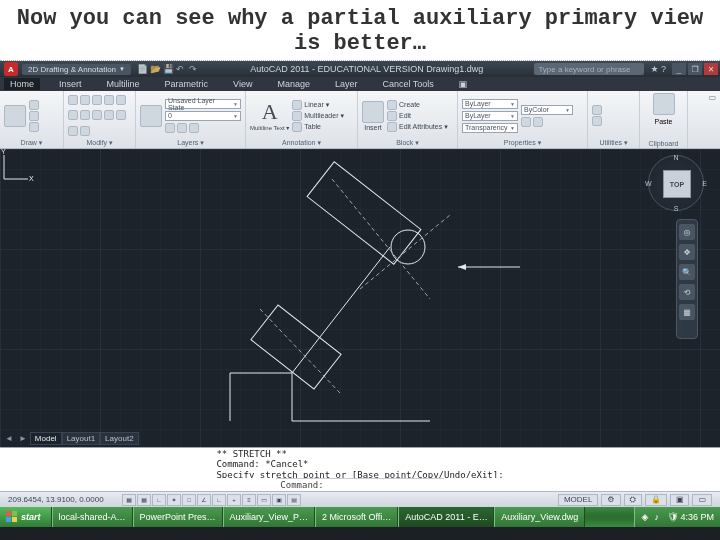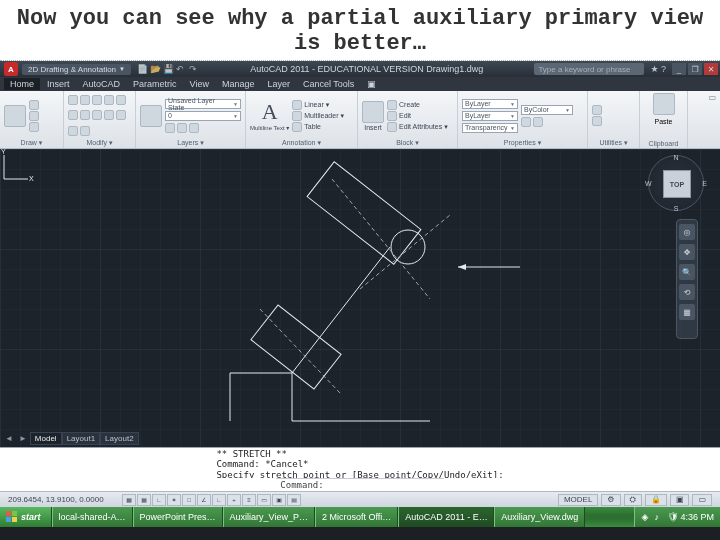--- a/index.html
+++ b/index.html
@@ -17,21 +17,21 @@
   .titlebar .qat { display: flex; gap: 3px; margin-left: 6px; }
   .titlebar .qat-icon { width: 10px; height: 10px; opacity: .7; }
   .titlebar .title-text { flex: 1; text-align: center; font-size: 9px; color: #cfd5da; }
   .titlebar .searchbox { width: 110px; height: 12px; background: #5b6774; border-radius: 2px; font-size: 8px; color: #a7b0ba; padding: 0 4px; display: flex; align-items: center; }
   .titlebar .help { margin: 0 6px; color: #b8c2ce; font-size: 9px; }
   .titlebar .wincontrols { display: flex; gap: 2px; margin-right: 2px; }
   .titlebar .wincontrols span { width: 14px; height: 12px; background: #4a5563; display: flex; align-items: center; justify-content: center; font-size: 8px; color: #cdd3d9; }
   .titlebar .wincontrols .close { background: #b33a3a; }
   
   
-  .menubar { height: 14px; background: #2f3640; display: flex; align-items: center; padding: 0 4px; gap: 1px; }
+  .menubar { height: 14px; background: #2f3640; display: flex; align-items: center; padding: 0 4px; gap: 13px; }
   .menubar .menu-item { color: #cdd3d9; font-size: 9px; padding: 1px 6px; cursor: pointer; }
   .menubar .menu-item.active { background: #1b1f26; }
   
   
   .ribbon { height: 58px; background: linear-gradient(#f4f6f8, #dde2e8); display: flex; border-bottom: 1px solid #b4bcc6; }
   .ribbon-panel { border-right: 1px solid #c8ced6; padding: 2px 4px 1px; display: flex; flex-direction: column; justify-content: space-between; }
   .ribbon-panel .panel-body { display: flex; align-items: center; gap: 3px; flex: 1; }
   .ribbon-panel .panel-title { font-size: 7px; color: #556070; text-align: center; padding-top: 1px; }
   .ribbon-panel .chev { font-size: 5px; color: #6a7685; }
   .r-icon { width: 14px; height: 14px; background: #cfd7df; border: 1px solid #aeb8c4; border-radius: 2px; }
@@ -117,21 +117,21 @@
     <span class="wincontrols">
       <span>_</span>
       <span>❐</span>
       <span class="close">✕</span>
     </span>
   </div>
 
   <div class="menubar">
     <span class="menu-item active">Home</span>
     <span class="menu-item">Insert</span>
-    <span class="menu-item">AutoCAD</span>
+    <span class="menu-item">Multiline</span>
     <span class="menu-item">Parametric</span>
     <span class="menu-item">View</span>
     <span class="menu-item">Manage</span>
     <span class="menu-item">Layer</span>
     <span class="menu-item">Cancel Tools</span>
     <span class="menu-item">▣</span>
   </div>
 
   <div class="ribbon">
     <div class="ribbon-panel" style="width:64px">

